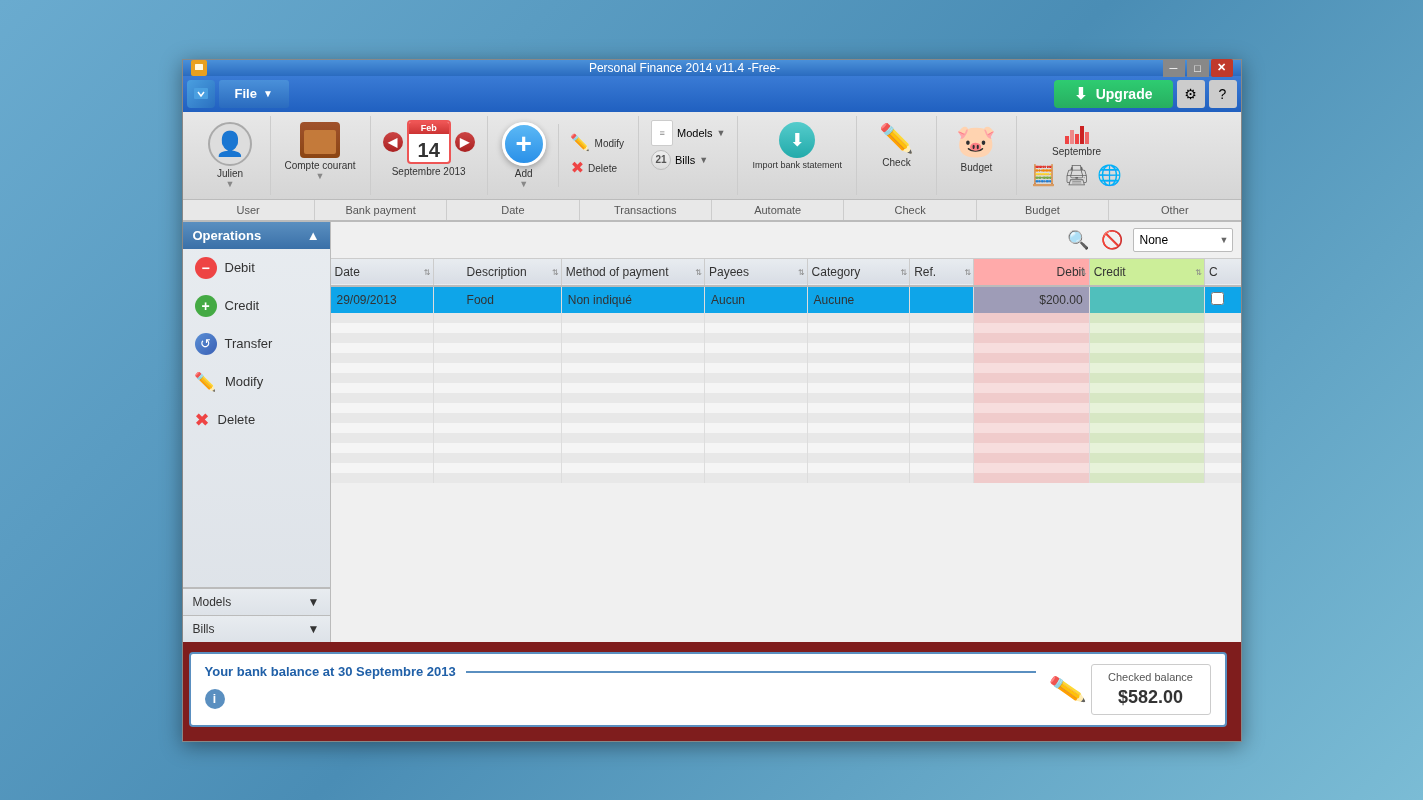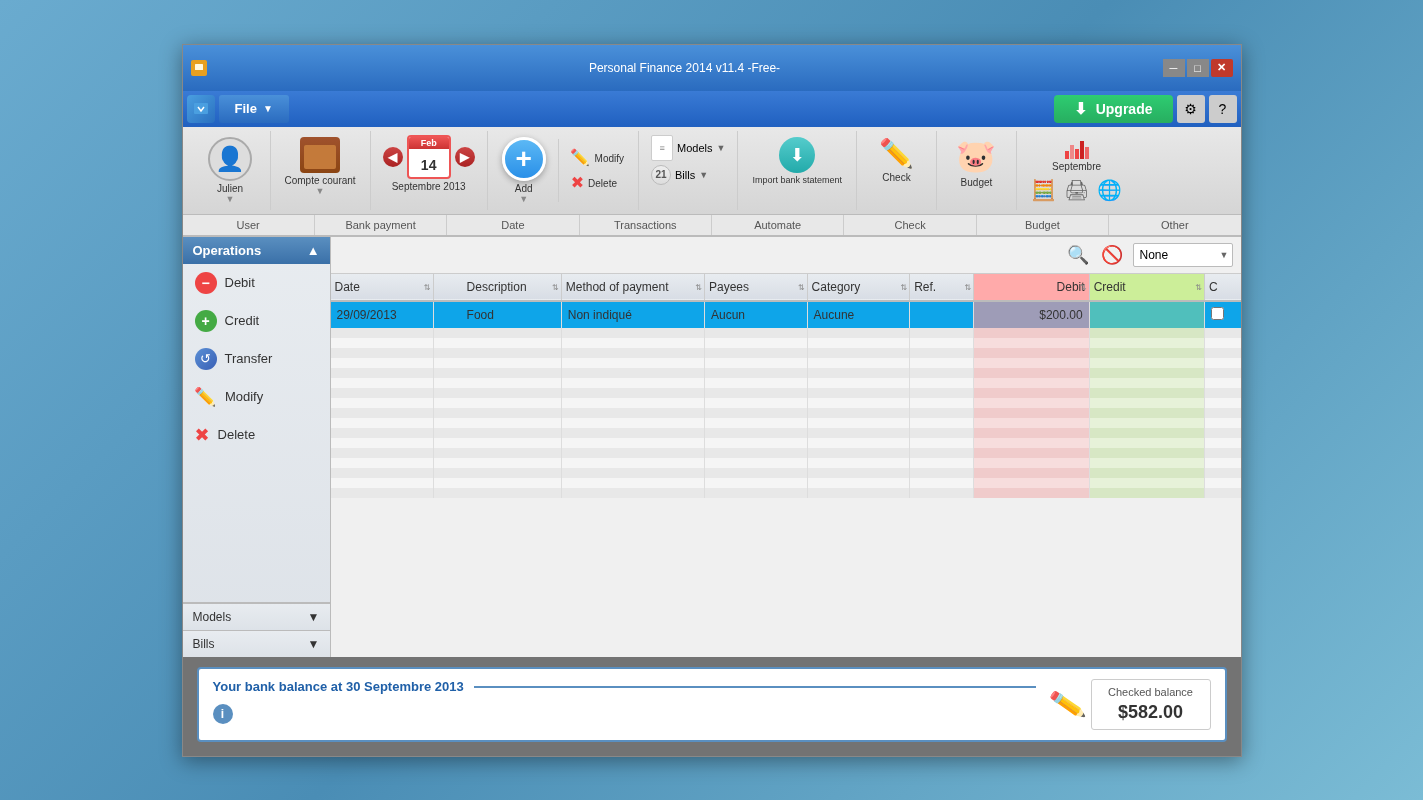--- a/index.html
+++ b/index.html
@@ -12,21 +12,21 @@
       justify-content: center;
     }
     .window {
       width: 1060px;
       background: #f0f0f0;
       border: 1px solid #888;
       box-shadow: 0 4px 20px rgba(0,0,0,0.4);
     }
     .title-bar {
       background: linear-gradient(to bottom, #4a90d9, #2a6bbf);
-      height: 46px;
+      height: 16px;
       display: flex;
       align-items: center;
       justify-content: space-between;
       padding: 0 8px;
       user-select: none;
     }
     .title-bar-left {
       display: flex;
       align-items: center;
       gap: 6px;
@@ -197,21 +197,21 @@
     }
     .cal-header {
       background: linear-gradient(to bottom, #e55, #c33);
       color: white;
       text-align: center;
       font-size: 9px;
       font-weight: bold;
       padding: 1px;
     }
     .cal-day {
-      font-size: 14px;
+      font-size: 20px;
       font-weight: bold;
       color: #333;
       text-align: center;
       line-height: 32px;
     }
     
     .icon-add {
       width: 44px; height: 44px;
       background: linear-gradient(to bottom, #5bb8f5, #2a90e8);
       border-radius: 50%;
@@ -1005,21 +1005,21 @@
       <td class="col-debit" style="background:rgba(255,150,150,0.35)!important"></td>
       <td class="col-credit" style="background:rgba(180,230,120,0.32)!important"></td>
       <td class="col-check"></td>
     </tr>
             </tbody>
         </table>
       </div>
     </div>
   </div>
 
-  <div style="padding:4px 8px 8px 8px; background:#737373;">
+  <div style="padding:4px 8px 8px 0; background:#7f1d1d;">
     <div class="balance-bar">
       <div style="flex:1;">
         <div class="balance-title">
           <span>Your bank balance at 30 Septembre 2013</span>
         </div>
         <div class="balance-info">
           <div class="info-icon">i</div>
         </div>
       </div>
       <div style="display:flex;align-items:center;gap:6px;">

